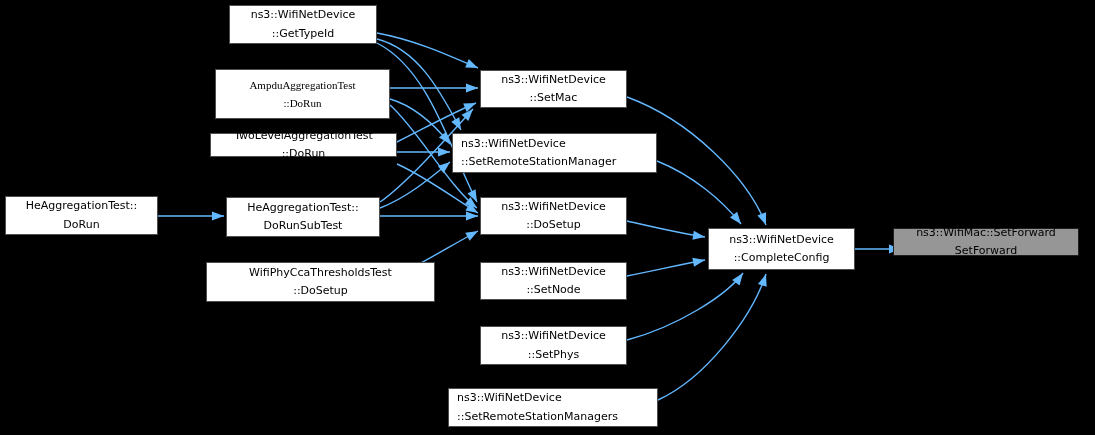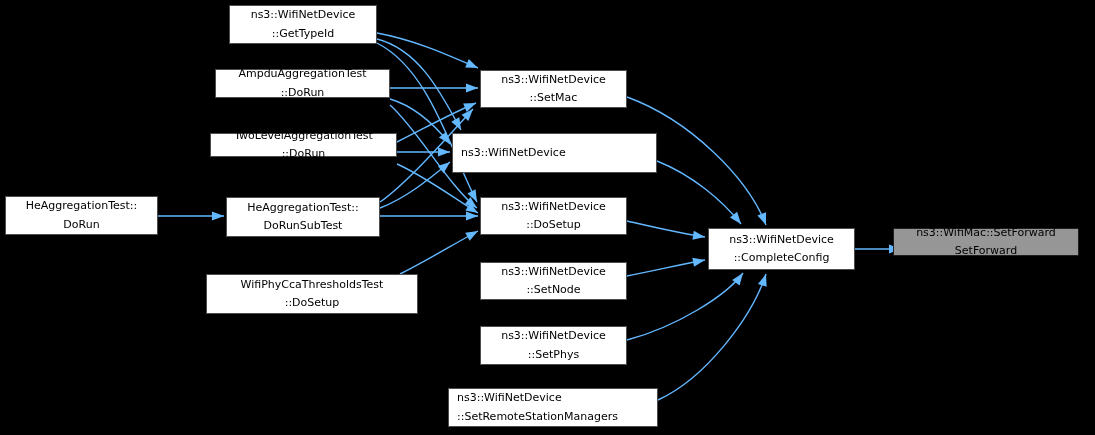--- a/index.html
+++ b/index.html
@@ -81,42 +81,43 @@
     </svg>
   <div id="node-layer">
       <div class="node" style="left: 5px; top: 196px; width: 153px; height: 39px;">
         <span>HeAggregationTest::</span>
         <span>DoRun</span>
       </div>
       <div class="node" style="left: 229px; top: 5px; width: 148px; height: 39px;">
         <span>ns3::WifiNetDevice</span>
         <span>::GetTypeId</span>
       </div>
-      <div class="node" style="left: 215px; top: 69px; width: 175px; height: 29px;">
+      <div class="node" style="left: 215px; top: 69px; width: 175px; height: 50px; font-family: Liberation Serif, serif;">
         <span>AmpduAggregationTest</span>
         <span>::DoRun</span>
       </div>
       <div class="node" style="left: 210px; top: 133px; width: 187px; height: 24px;">
         <span>TwoLevelAggregationTest</span>
         <span>::DoRun</span>
       </div>
       <div class="node" style="left: 226px; top: 197px; width: 154px; height: 40px;">
         <span>HeAggregationTest::</span>
         <span>DoRunSubTest</span>
       </div>
-      <div class="node" style="left: 206px; top: 262px; width: 212px; height: 40px; margin-top: 12px;">
+      <div class="node" style="left: 206px; top: 262px; width: 229px; height: 40px;">
         <span>WifiPhyCcaThresholdsTest</span>
         <span>::DoSetup</span>
       </div>
       <div class="node" style="left: 480px; top: 70px; width: 147px; height: 38px;">
         <span>ns3::WifiNetDevice</span>
         <span>::SetMac</span>
       </div>
       <div class="node align-left" style="left: 452px; top: 133px; width: 205px; height: 40px;">
         <span>ns3::WifiNetDevice</span>
+        <span>::SetRemoteStationManager</span>
       </div>
       <div class="node" style="left: 480px; top: 197px; width: 147px; height: 38px;">
         <span>ns3::WifiNetDevice</span>
         <span>::DoSetup</span>
       </div>
       <div class="node" style="left: 480px; top: 262px; width: 147px; height: 38px;">
         <span>ns3::WifiNetDevice</span>
         <span>::SetNode</span>
       </div>
       <div class="node" style="left: 480px; top: 326px; width: 147px; height: 39px;">

